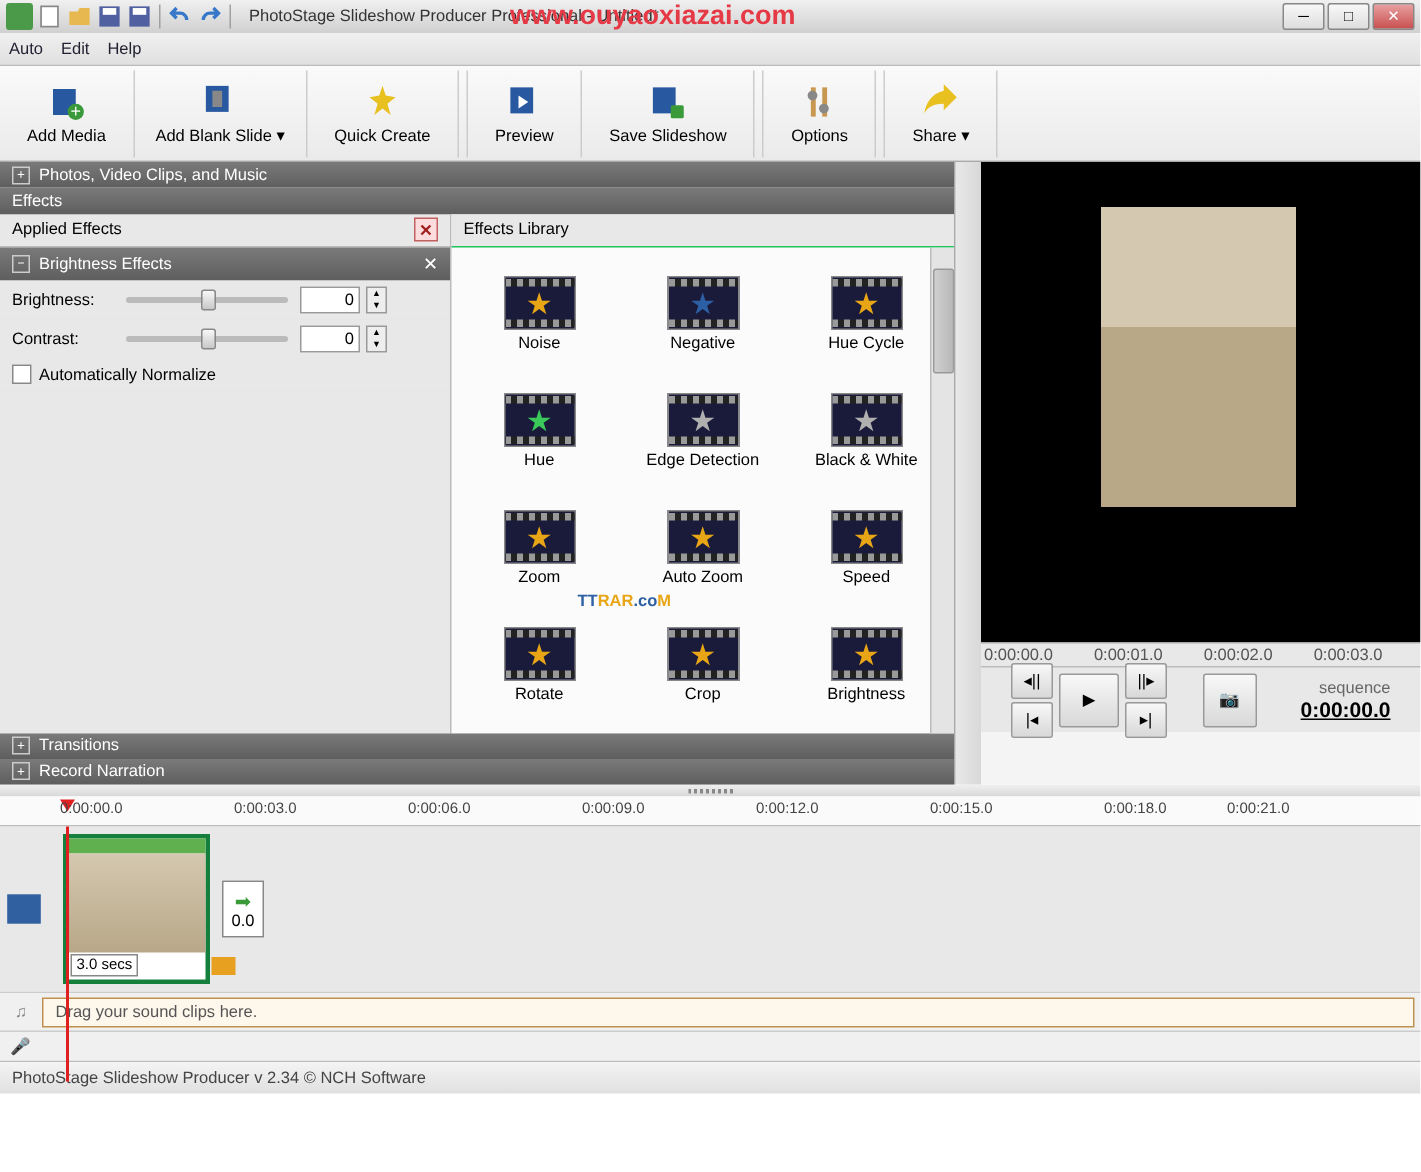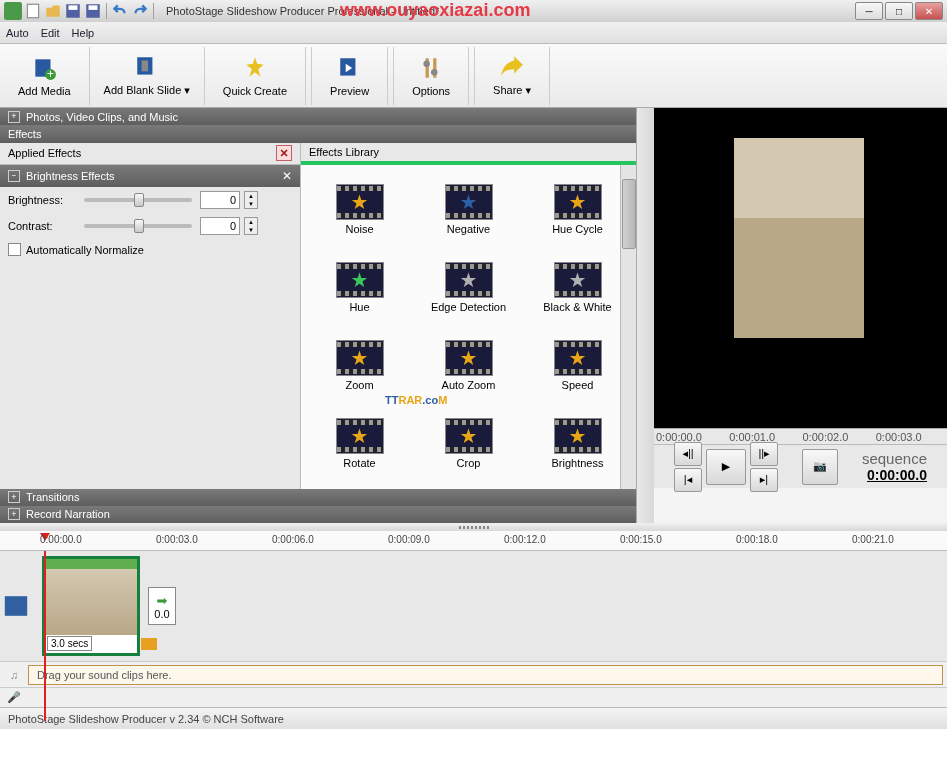--- a/index.html
+++ b/index.html
@@ -48,39 +48,39 @@
 .slider-thumb { position: absolute; top: -5px; width: 10px; height: 14px; background: linear-gradient(to bottom, #f8f8f8, #c8c8c8); border: 1px solid #888; border-radius: 2px; }
 .val-input { width: 40px; height: 18px; border: 1px solid #999; background: #fff; padding: 0 3px; text-align: right; }
 .spinner { width: 14px; height: 18px; border: 1px solid #999; background: #eee; display: flex; flex-direction: column; }
 .spinner div { flex: 1; display: flex; align-items: center; justify-content: center; font-size: 6px; }
 .chk-row { height: 22px; display: flex; align-items: center; padding: 0 8px; background: #e8e8e8; gap: 5px; }
 .chk { width: 13px; height: 13px; border: 1px solid #888; background: #fff; }
 .orig-img { height: 22px; background: linear-gradient(to bottom, #808080, #686868); color: #fff; padding: 0 8px; display: flex; align-items: center; font-weight: bold; }
 .applied-fill { flex: 1; background: #e8e8e8; }
 
 .library { flex: 1; display: flex; flex-direction: column; background: #fbfbfb; border-left: 1px solid #bbb; }
-.library-hdr { height: 22px; display: flex; align-items: center; padding: 0 8px; border-bottom: 4px solid #22c55e; background: #e8e8e8; }
+.library-hdr { height: 22px; display: flex; align-items: center; padding: 0 8px; border-bottom: 1px solid #22c55e; background: #e8e8e8; }
 .library-grid { flex: 1; display: grid; grid-template-columns: repeat(3, 1fr); grid-auto-rows: 78px; gap: 0; padding: 6px 4px; overflow: hidden; position: relative; }
 .lib-scroll { width: 16px; background: #e4e4e4; border-left: 1px solid #bbb; position: absolute; right: 0; top: 0; bottom: 0; }
 .lib-scroll-thumb { width: 14px; height: 70px; background: linear-gradient(to right, #d0d0d0, #b8b8b8); border: 1px solid #999; margin: 14px auto 0; border-radius: 2px; }
 .effect-item { display: flex; flex-direction: column; align-items: center; justify-content: center; gap: 3px; cursor: pointer; }
 .effect-thumb { width: 48px; height: 36px; background: #1a1a3a; border: 1px solid #888; display: flex; align-items: center; justify-content: center; position: relative; }
 .effect-thumb .film { position: absolute; top: 1px; left: 0; right: 0; height: 5px; background: repeating-linear-gradient(to right, #999 0 4px, #222 4px 8px); }
 .effect-thumb .film2 { position: absolute; bottom: 1px; left: 0; right: 0; height: 5px; background: repeating-linear-gradient(to right, #999 0 4px, #222 4px 8px); }
 .star { font-size: 20px; }
 
 .preview-canvas { width: 100%; height: 320px; background: #000; position: relative; }
 .preview-img { position: absolute; left: 80px; top: 30px; width: 130px; height: 200px; background: linear-gradient(to bottom, #d4c8b0 0%, #d4c8b0 40%, #b8a888 40%, #b8a888 100%); display: flex; align-items: center; justify-content: center; }
 .preview-ruler { height: 16px; background: #e8e8e8; display: flex; align-items: center; font-size: 9px; color: #555; border-top: 1px solid #aaa; }
 .preview-ruler span { flex: 1; text-align: left; padding-left: 2px; }
 .play-controls { height: 44px; background: #e8e8e8; display: flex; align-items: center; padding: 0 20px; gap: 4px; border-top: 1px solid #bbb; }
 .pc-btn { width: 28px; height: 24px; background: linear-gradient(to bottom, #f8f8f8, #d8d8d8); border: 1px solid #999; display: flex; align-items: center; justify-content: center; cursor: pointer; border-radius: 2px; }
 .ctrl-col { display: flex; flex-direction: column; gap: 2px; }
 .seq-box { margin-left: auto; text-align: right; }
-.seq-lbl { font-size: 15px; color: #666; }
+.seq-lbl { font-size: 11px; color: #666; }
 .seq-time { font-size: 14px; font-weight: bold; text-decoration: underline; }
 
 .drag-handle { height: 8px; background: linear-gradient(to bottom, #f0f0f0, #d8d8d8); display: flex; align-items: center; justify-content: center; cursor: ns-resize; }
 .drag-dots { width: 30px; height: 3px; background: repeating-linear-gradient(to right, #888 0 2px, transparent 2px 4px); }
 
 .timeline { flex: 1; background: #f4f4f4; display: flex; flex-direction: column; }
 .tl-ruler { height: 20px; background: #fafafa; display: flex; align-items: center; border-bottom: 1px solid #bbb; position: relative; }
 .tl-ruler span { position: absolute; font-size: 10px; color: #444; top: 3px; }
 .tl-marker { position: absolute; left: 40px; top: 2px; width: 0; height: 0; border-left: 5px solid transparent; border-right: 5px solid transparent; border-top: 8px solid #e02020; }
 .tl-marker-line { position: absolute; left: 44px; top: 0; width: 2px; height: 170px; background: #e02020; z-index: 50; }
@@ -194,20 +194,29 @@
   </div>
   <div class="tb-sep"></div>
   <div class="tb-btn">
     <div class="tb-icon">
         <svg viewBox="0 0 24 24">
           <rect fill="#2858a0" x="3" y="3" width="14" height="16"></rect>
           <path fill="#fff" d="M8 8l6 4-6 4z"></path>
         </svg>
       </div>
     <span>Preview</span>
+  </div>
+  <div class="tb-btn">
+    <div class="tb-icon">
+        <svg viewBox="0 0 24 24">
+          <rect fill="#2858a0" x="3" y="3" width="14" height="16"></rect>
+          <rect fill="#3a9a3a" x="14" y="14" width="8" height="8" rx="1"></rect>
+        </svg>
+      </div>
+    <span>Save Slideshow</span>
   </div>
   <div class="tb-sep"></div>
   <div class="tb-btn">
     <div class="tb-icon">
         <svg viewBox="0 0 24 24">
           <rect fill="#c89850" x="7" y="3" width="3" height="18"></rect>
           <rect fill="#c89850" x="14" y="3" width="3" height="18"></rect>
           <circle fill="#888" cx="8" cy="8" r="3"></circle>
           <circle fill="#888" cx="15" cy="16" r="3"></circle>
         </svg>
@@ -427,21 +436,21 @@
 <div class="timeline">
   <div class="tl-ruler" id="tl-ruler">
     <div class="tl-marker"></div>
   <span style="left: 40px;">0:00:00.0</span>
       <span style="left: 156px;">0:00:03.0</span>
       <span style="left: 272px;">0:00:06.0</span>
       <span style="left: 388px;">0:00:09.0</span>
       <span style="left: 504px;">0:00:12.0</span>
       <span style="left: 620px;">0:00:15.0</span>
       <span style="left: 736px;">0:00:18.0</span>
-      <span style="left: 852px;">0:00:21.0</span>
+      <span style="left: 818px;">0:00:21.0</span>
     </div>
   <div style="position:relative">
     <div class="tl-marker-line"></div>
     <div class="tl-track">
       <div class="tl-icon-col">
           <svg width="20" height="20" viewBox="0 0 20 20">
             <rect fill="#3060a0" x="2" y="3" width="16" height="14"></rect>
           </svg>
         </div>
       <div class="tl-clip">

